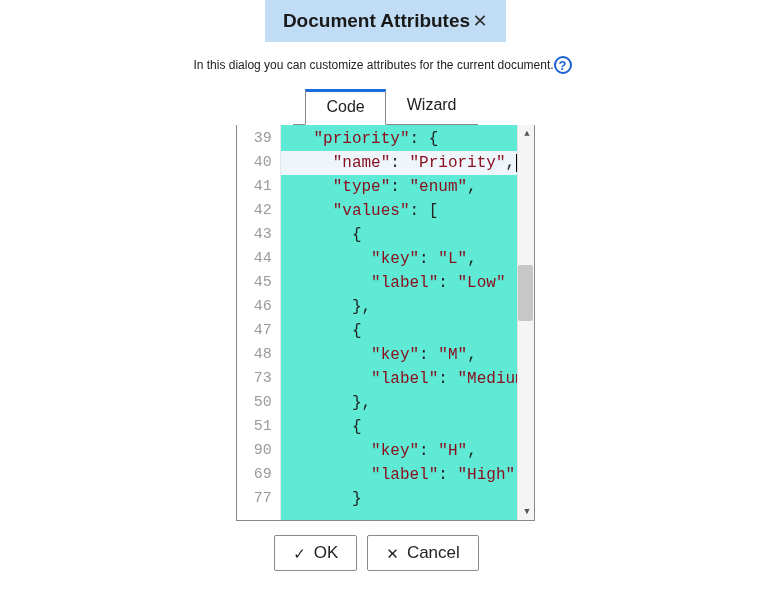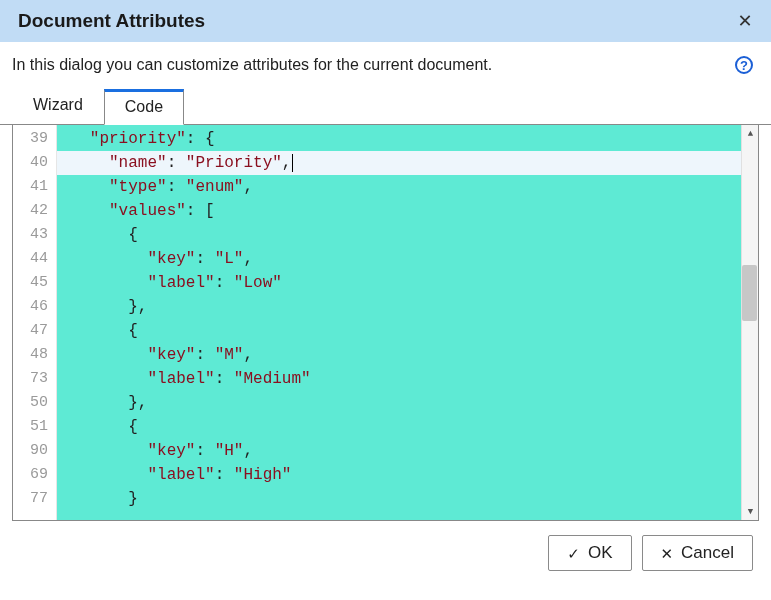--- a/index.html
+++ b/index.html
@@ -1,22 +1,22 @@
 <!DOCTYPE html>
 <html><head>
 <meta charset="utf-8">
 <style>
   * { box-sizing: border-box; margin: 0; padding: 0; }
   html, body { width: 771px; height: 600px; font-family: "Segoe UI", Arial, sans-serif; font-size: 16px; background: #fff; }
-  .dialog { width: 771px; height: 600px; display: flex; flex-direction: column; }
+  .dialog { width: 771px; height: 600px; display: flex; flex-direction: column; align-items: center; }
   .titlebar { background: #c1dcf5; height: 42px; display: flex; align-items: center; justify-content: space-between; padding: 0 16px 0 18px; }
   .titlebar-title { font-weight: 700; font-size: 19px; color: #1a1a1a; }
   .close-x { font-size: 18px; color: #333; cursor: pointer; width: 20px; text-align: center; }
   .desc-row { display: flex; align-items: center; justify-content: space-between; padding: 14px 18px 10px 12px; }
-  .desc-text { font-size: 16px; color: #222; }
+  .desc-text { font-size: 12px; color: #222; }
   .help-icon { width: 18px; height: 18px; border: 2px solid #1b5fd6; border-radius: 50%; color: #1b5fd6; font-size: 13px; font-weight: 700; display: flex; align-items: center; justify-content: center; cursor: pointer; }
   .tabs { display: flex; padding-left: 12px; border-bottom: 1px solid #888; margin-top: 4px; }
   .tab { padding: 6px 20px 8px 20px; font-size: 16px; color: #222; cursor: pointer; border: 1px solid transparent; position: relative; bottom: -1px; }
   .tab.active { border: 1px solid #888; border-bottom: 1px solid #fff; border-top: 3px solid #1a6fe0; background: #fff; }
   .editor-wrap { margin: 0 12px; border-left: 1px solid #888; border-right: 1px solid #888; border-bottom: 1px solid #888; height: 396px; position: relative; display: flex; background: #5eead4; }
   .gutter { width: 44px; background: #fff; border-right: 1px solid #e6e6e6; padding-top: 2px; }
   .ln { height: 24px; line-height: 24px; text-align: right; padding-right: 8px; font-family: Consolas, "Courier New", monospace; font-size: 15px; color: #9a9a9a; user-select: none; }
   .code-area { flex: 1; font-family: Consolas, "Courier New", monospace; font-size: 16px; color: #222; position: relative; overflow: hidden; padding-top: 2px; }
   .code-line { height: 24px; line-height: 24px; white-space: pre; padding-left: 4px; }
   .code-line.hl { background: #eef6fc; }
@@ -40,22 +40,22 @@
     <div class="titlebar-title">Document Attributes</div>
     <div class="close-x">✕</div>
   </div>
 
   <div class="desc-row">
     <div class="desc-text">In this dialog you can customize attributes for the current document.</div>
     <div class="help-icon">?</div>
   </div>
 
   <div class="tabs">
+    <div class="tab active">Code</div>
     <div class="tab">Wizard</div>
-    <div class="tab active">Code</div>
   </div>
 
   <div class="editor-wrap">
     <div class="gutter" id="gutter">
         <div class="ln">39</div>
         <div class="ln">40</div>
         <div class="ln">41</div>
         <div class="ln">42</div>
         <div class="ln">43</div>
         <div class="ln">44</div>

